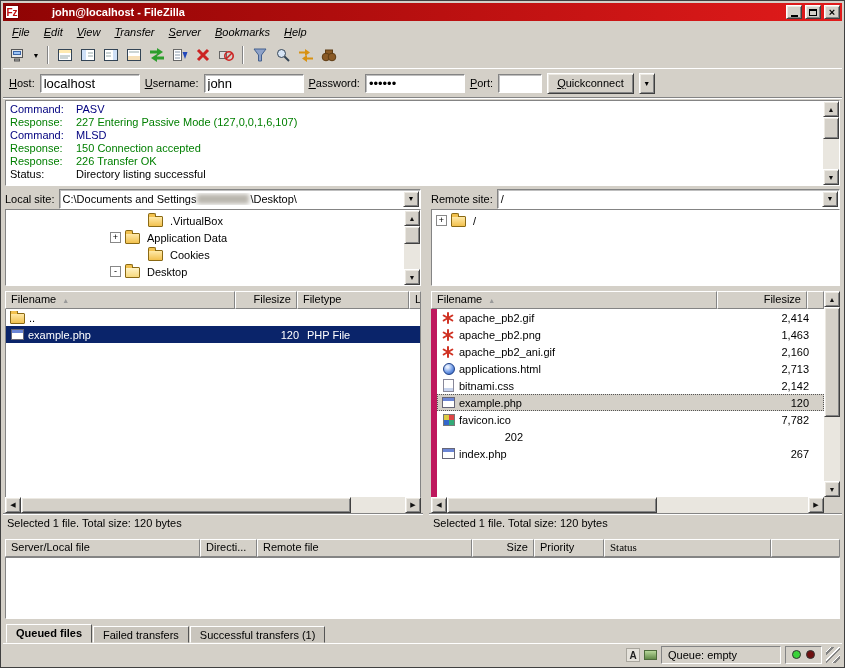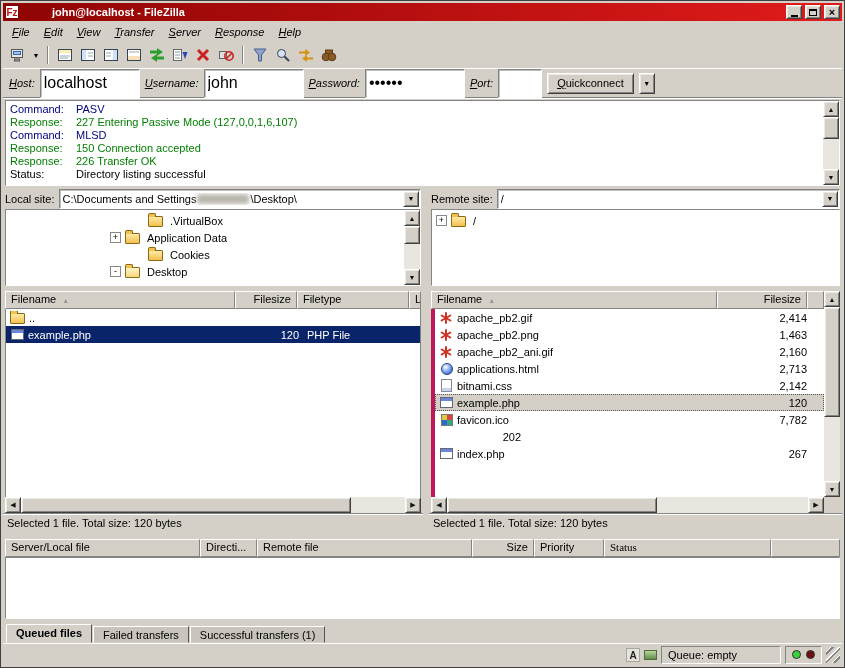--- a/index.html
+++ b/index.html
@@ -23,23 +23,23 @@
   .menu-item::first-letter{text-decoration:underline;}
   .toolbar{height:27px;display:flex;align-items:center;padding:0 4px;gap:1px;flex:none;border-bottom:1px solid #fff;}
   .tbtn{width:22px;height:22px;display:flex;align-items:center;justify-content:center;}
   .tbtn svg{display:block;}
   .tsep{width:2px;height:18px;border-left:1px solid #848484;border-right:1px solid #fff;margin:0 4px;}
   .tcaret{width:12px;height:22px;display:flex;align-items:center;justify-content:center;font-size:7px;color:#000;}
   .tcaret::before{content:"▼";}
 
   
   .quickbar{height:29px;display:flex;align-items:center;gap:5px;padding:0 6px;flex:none;border-bottom:1px solid #848484;box-shadow:0 1px 0 #fff;}
-  .ql{display:inline-block;white-space:nowrap;font-style:italic;}
+  .ql{display:inline-block;white-space:nowrap;}
   .ql::first-letter{text-decoration:underline;}
-  .qinput{height:29px;border:1px solid;border-color:#848484 #fff #fff #848484;box-shadow:inset 1px 1px 0 rgba(0,0,0,.25);padding:1px 3px;font-size:16px;background:#fff;outline:none;}
+  .qinput{height:19px;border:1px solid;border-color:#848484 #fff #fff #848484;box-shadow:inset 1px 1px 0 rgba(0,0,0,.25);padding:1px 3px;font-size:13px;background:#fff;outline:none;}
   .qc-btn{height:21px;padding:2px 9px;font-size:11px;cursor:default;}
   .qc-btn::first-letter{text-decoration:underline;}
   .qc-drop{width:16px;height:21px;display:flex;align-items:center;justify-content:center;font-size:7px;}
   .qc-drop::before{content:"▼";}
 
   
   .logbox{height:86px;margin:2px;background:#fff;border:1px solid;border-color:#848484 #fff #fff #848484;display:flex;flex:none;overflow:hidden;}
   .loglines{flex:1;padding:2px 0;overflow:hidden;}
   .logline{display:flex;height:13px;line-height:13px;white-space:nowrap;}
   .loglabel{width:70px;flex:none;padding-left:4px;}
@@ -108,21 +108,21 @@
   .num{justify-content:flex-end;text-align:right;}
   
   .lc1{width:234px;}.lc2{width:63px;}.lc3{width:114px;}.lc4{flex:1;min-width:0;}
   .hl1{width:234px;}.hl2{width:63px;text-align:right;}.hl3{width:114px;}.hl4{flex:1;}
   
   .rc1{width:286px;}.rc2{width:90px;}
   .hr1{width:286px;}.hr2{width:90px;text-align:right;}.hrf{flex:1;}
 
   .rightgrid{flex:1;display:grid;grid-template-columns:1fr 16px;grid-template-rows:18px 1fr 16px;min-height:0;}
   .rg-hdr{grid-column:1;grid-row:1;display:flex;}
-  .rg-rows{grid-column:1;grid-row:2;background:#fff;border-left:4px solid #be185d;overflow:hidden;}
+  .rg-rows{grid-column:1;grid-row:2;background:#fff;border-left:6px solid #be185d;overflow:hidden;}
   .rg-vscroll{grid-column:2;grid-row:1 / span 2;}
   .rg-hscroll{grid-column:1;grid-row:3;}
   .rg-corner{grid-column:2;grid-row:3;background:#d4d0c8;}
 
   .panestatus{height:18px;flex:none;display:flex;align-items:center;padding:0 4px;border-top:1px solid #848484;box-shadow:inset 0 1px 0 #fff;white-space:nowrap;overflow:hidden;}
 
   
   .qsplit{height:8px;flex:none;}
   .queuehdr{height:18px;display:flex;flex:none;margin:0 2px;}
   .qc1{width:195px;}.qc2{width:57px;}.qc3{width:215px;}.qc4{width:62px;text-align:right;}.qc5{width:70px;}.qc6{width:167px;font-family:Liberation Serif, serif;}.qcf{flex:1;}
@@ -163,21 +163,21 @@
         <span class="gclose">×</span>
       </span>
   </div>
 
   <div class="menubar">
     <span class="menu-item">File</span>
     <span class="menu-item">Edit</span>
     <span class="menu-item">View</span>
     <span class="menu-item">Transfer</span>
     <span class="menu-item">Server</span>
-    <span class="menu-item">Response</span>
+    <span class="menu-item">Bookmarks</span>
     <span class="menu-item">Help</span>
   </div>
 
   <div class="toolbar">
     <span class="tbtn">
       <svg width="16" height="16" viewBox="0 0 16 16">
           <rect x="1.5" y="2.5" width="11" height="8" fill="#e8e8e8" stroke="#555"></rect>
           <rect x="3.5" y="4.5" width="7" height="3" fill="#9cc3f5" stroke="#3a66a8"></rect>
           <rect x="4.5" y="12" width="5" height="2" fill="#aaa" stroke="#555"></rect>
         </svg>

